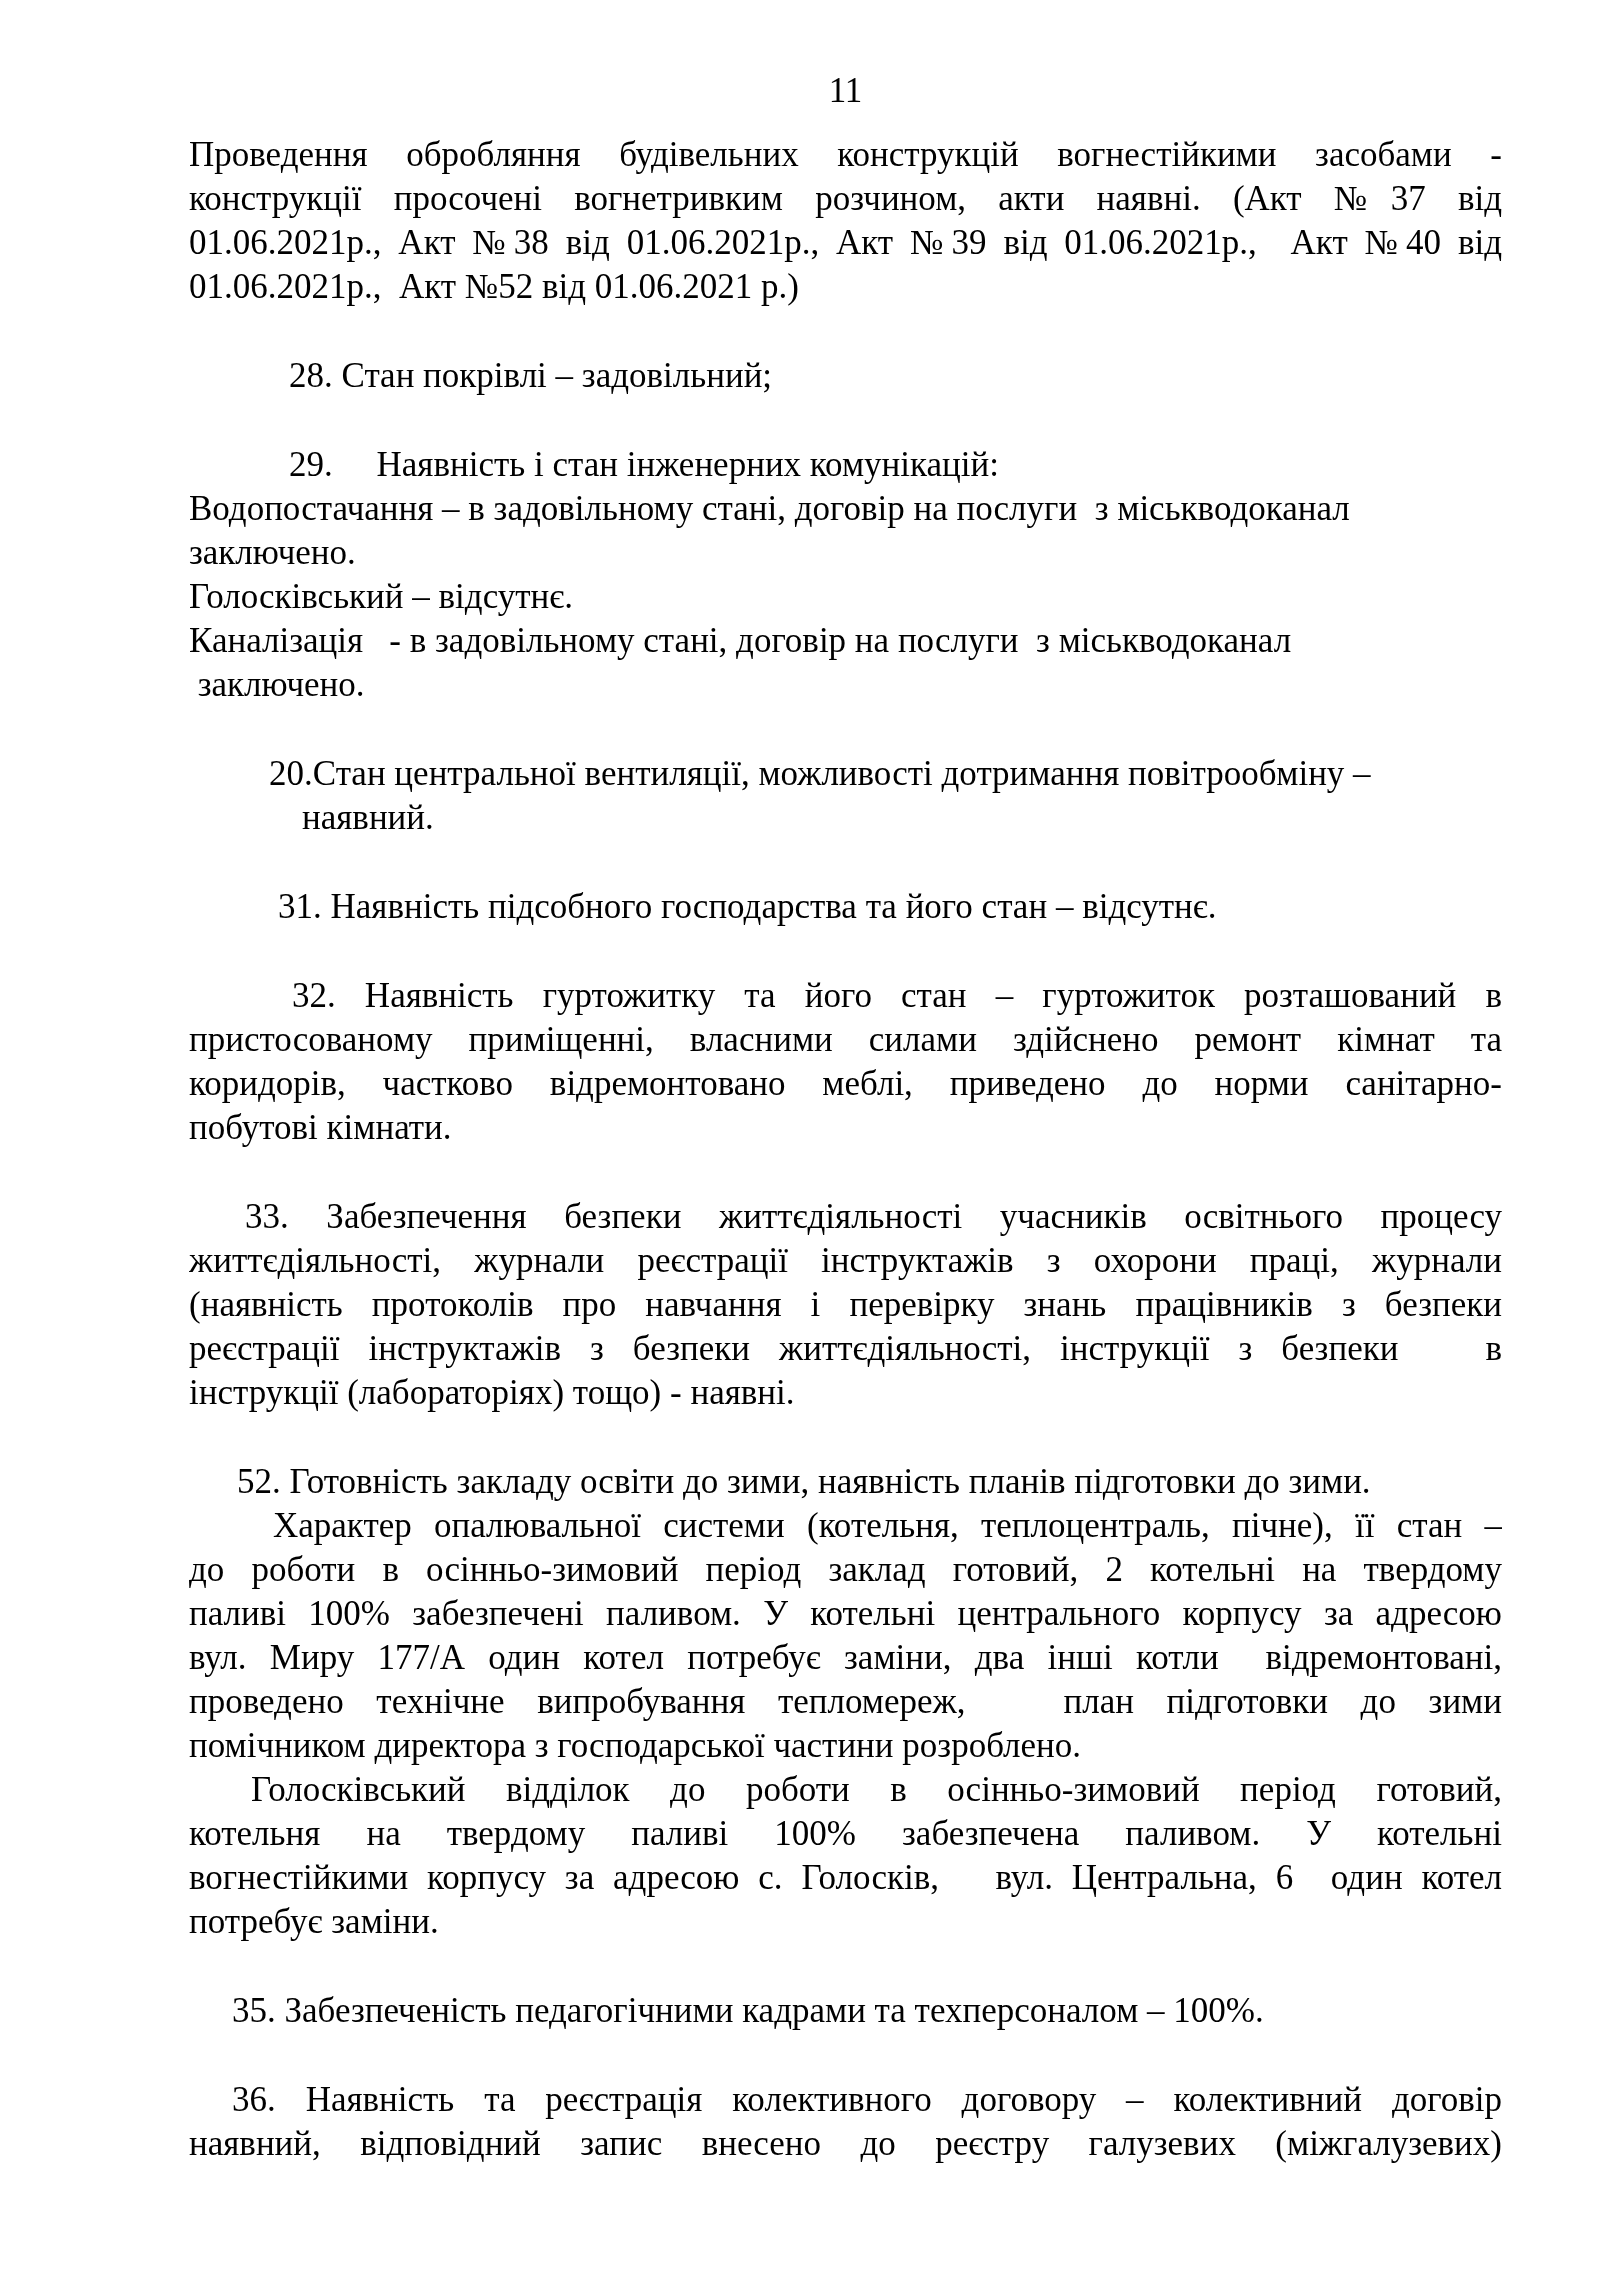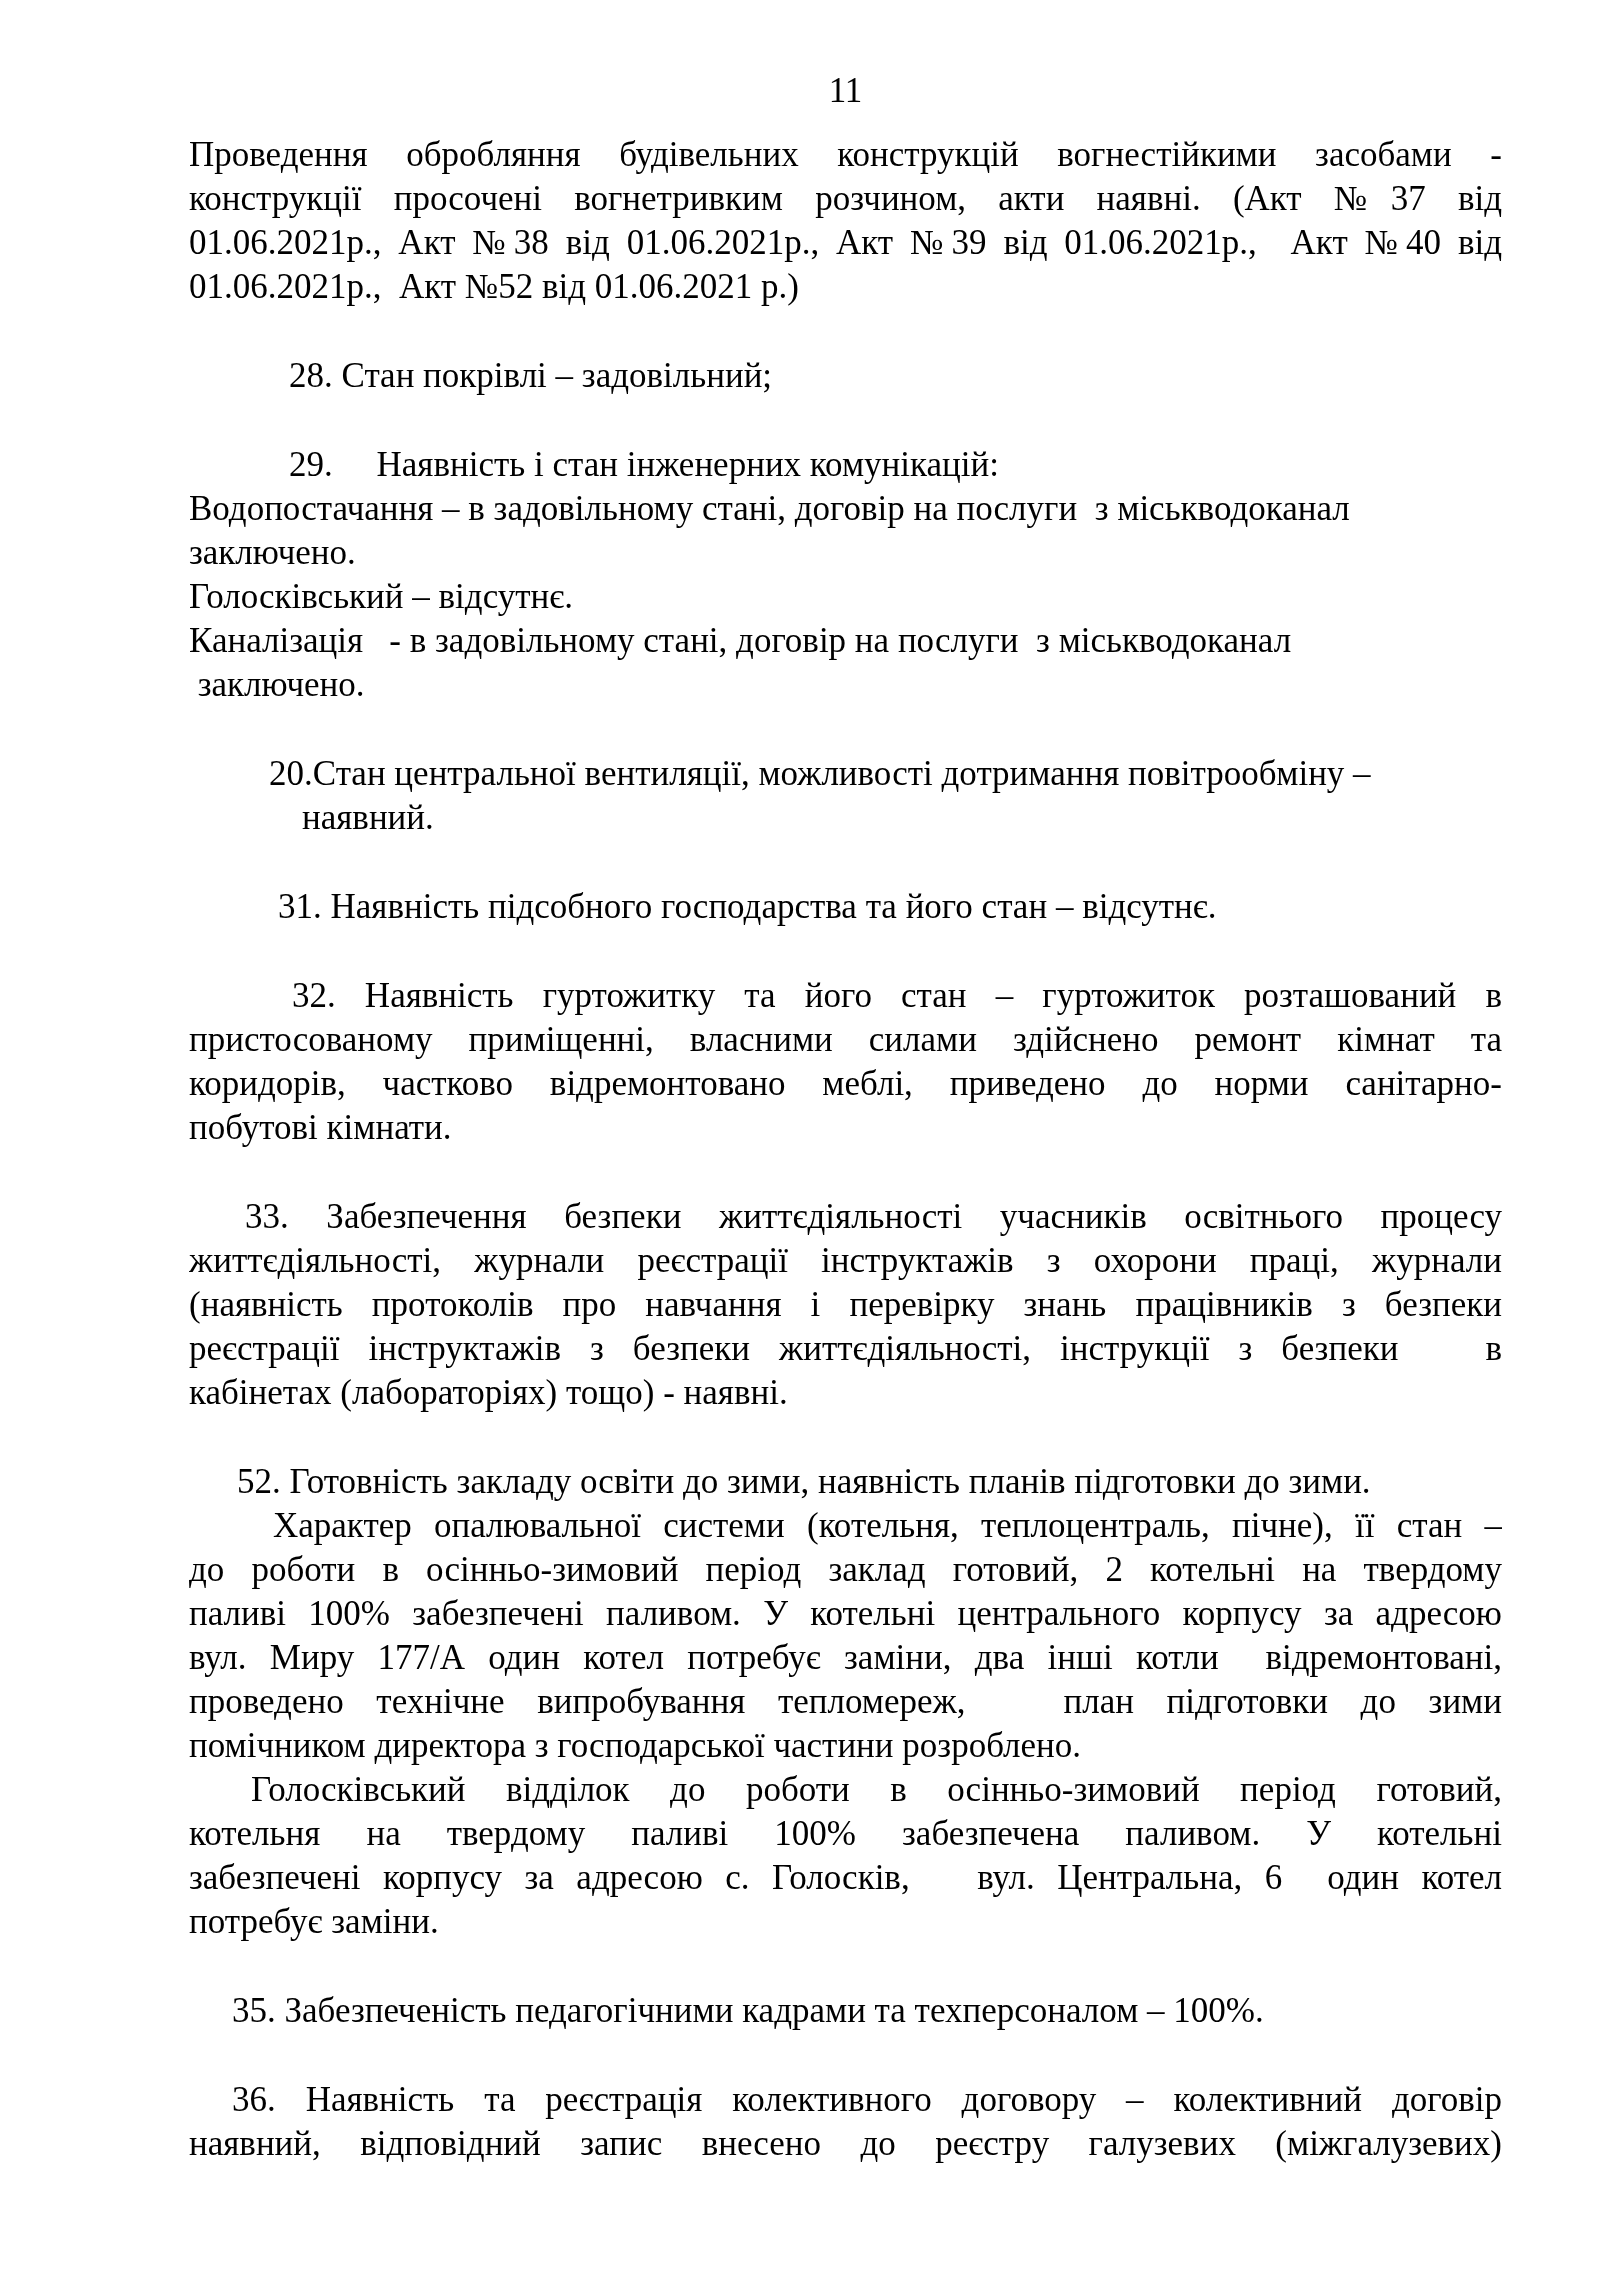--- a/index.html
+++ b/index.html
@@ -73,37 +73,37 @@
     <div class="ln j">пристосованому приміщенні, власними силами здійснено ремонт кімнат та</div>
     <div class="ln j">коридорів, частково відремонтовано меблі, приведено до норми санітарно-</div>
     <div class="ln">побутові кімнати.</div>
   </div>
 
   <div class="para gap">
     <div class="ln j i57">33. Забезпечення безпеки життєдіяльності учасників освітнього процесу</div>
     <div class="ln j">життєдіяльності, журнали реєстрації інструктажів з охорони праці, журнали</div>
     <div class="ln j">(наявність протоколів про навчання і перевірку знань працівників з безпеки</div>
     <div class="ln j">реєстрації інструктажів з безпеки життєдіяльності, інструкції з безпеки &nbsp;&nbsp;в</div>
-    <div class="ln">кабінетах (лабораторіях) тощо) - наявні.</div>
+    <div class="ln">інструкції (лабораторіях) тощо) - наявні.</div>
   </div>
 
   <div class="para gap">
     <div class="ln i49">52. Готовність закладу освіти до зими, наявність планів підготовки до зими.</div>
     <div class="ln j i86">Характер опалювальної системи (котельня, теплоцентраль, пічне), її стан –</div>
     <div class="ln j">до роботи в осінньо-зимовий період заклад готовий, 2 котельні на твердому</div>
     <div class="ln j">паливі 100% забезпечені паливом. У котельні центрального корпусу за адресою</div>
     <div class="ln j">вул. Миру 177/А один котел потребує заміни, два інші котли &nbsp;відремонтовані,</div>
     <div class="ln j">проведено технічне випробування тепломереж, &nbsp;&nbsp;план підготовки до зими</div>
     <div class="ln">помічником директора з господарської частини розроблено.</div>
   </div>
 
   <div class="para">
     <div class="ln j i63">Голосківський відділок до роботи в осінньо-зимовий період готовий,</div>
     <div class="ln j">котельня на твердому паливі 100% забезпечена паливом. У котельні</div>
-    <div class="ln j"><span>забезпечені корпусу за адресою </span><span class="u">с. Голосків, &nbsp; вул. Центральна, 6</span><span> &nbsp;один котел</span></div>
+    <div class="ln j"><span>вогнестійкими корпусу за адресою </span><span class="u">с. Голосків, &nbsp; вул. Центральна, 6</span><span> &nbsp;один котел</span></div>
     <div class="ln">потребує заміни.</div>
   </div>
 
   <div class="para gap">
     <div class="ln i44">35. Забезпеченість педагогічними кадрами та техперсоналом – 100%.</div>
   </div>
 
   <div class="para gap">
     <div class="ln j i44">36. Наявність та реєстрація колективного договору – колективний договір</div>
     <div class="ln j">наявний, відповідний запис внесено до реєстру галузевих (міжгалузевих)</div>

